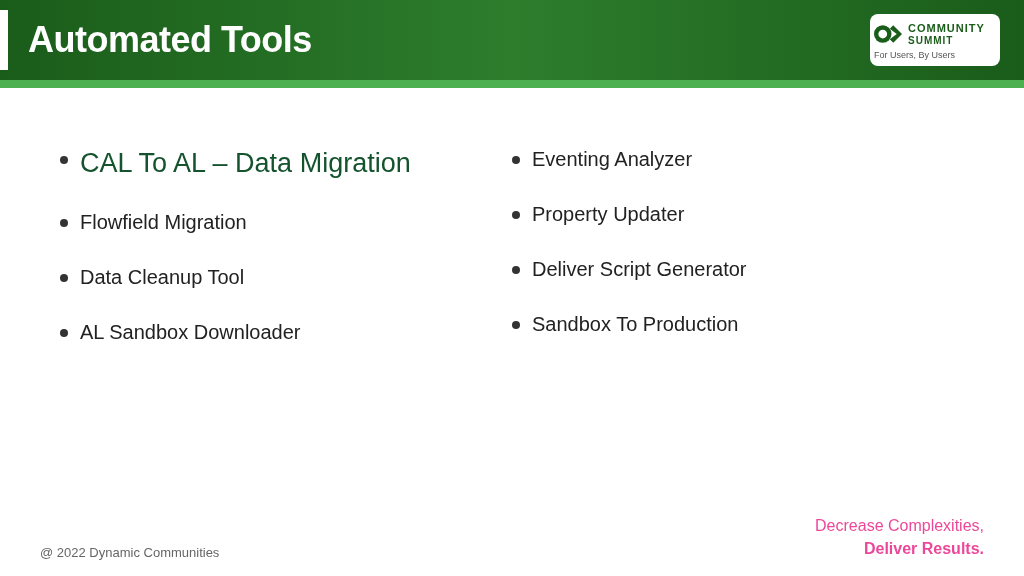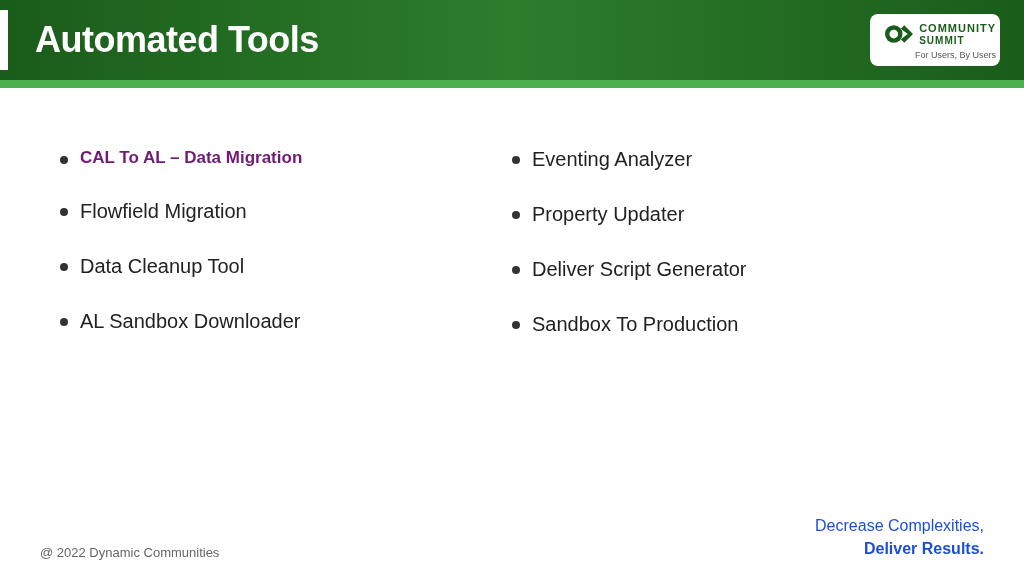--- a/index.html
+++ b/index.html
@@ -25,21 +25,21 @@
       display: flex;
       align-items: center;
       justify-content: space-between;
       padding: 0 24px 0 0;
       position: relative;
     }
 
     .header-left {
       display: flex;
       align-items: center;
-      gap: 7px;
+      gap: 0;
     }
 
     .header-accent-bar {
       width: 8px;
       height: 60px;
       background: #ffffff;
       margin-right: 20px;
     }
 
     .header-title {
@@ -48,21 +48,21 @@
       font-weight: 800;
       letter-spacing: -0.5px;
     }
 
     .logo-container {
       background: #ffffff;
       border-radius: 8px;
       padding: 6px 4px;
       display: flex;
       flex-direction: column;
-      align-items: flex-end;
+      align-items: flex-start;
       min-width: 130px;
       margin-left: 42px;
     }
 
     .logo-top {
       display: flex;
       align-items: center;
       gap: 6px;
     }
 
@@ -133,23 +133,23 @@
     .bullet-dot {
       width: 8px;
       height: 8px;
       border-radius: 50%;
       background: #333;
       margin-top: 8px;
       flex-shrink: 0;
     }
 
     .bold-item {
-      font-weight: 700;
-      font-size: 17px;
-      color: #701a75;
+      font-weight: 400;
+      font-size: 27px;
+      color: #14532d;
     }
 
     
     .footer {
       position: absolute;
       bottom: 0;
       left: 0;
       width: 100%;
       padding: 16px 40px;
       display: flex;
@@ -157,21 +157,21 @@
       align-items: flex-end;
     }
 
     .footer-left {
       font-size: 13px;
       color: #666;
     }
 
     .footer-right {
       font-size: 16px;
-      color: #1d4ed8;
+      color: #ec4899;
       text-align: right;
       line-height: 1.4;
     }
 
     .footer-right .bold-line {
       font-weight: 700;
     }
   </style>
 </head>
 <body>

